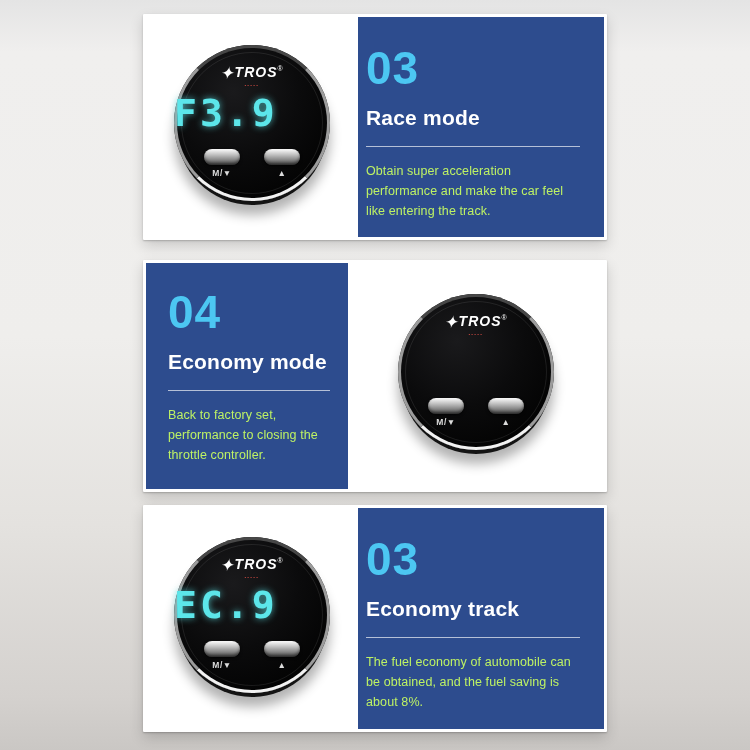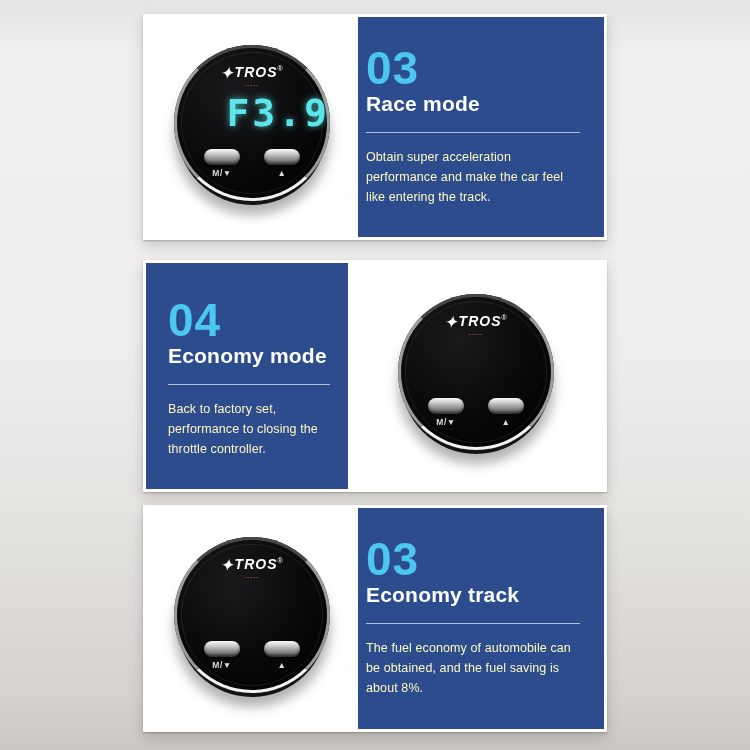--- a/index.html
+++ b/index.html
@@ -16,26 +16,26 @@
     box-shadow: 0 1px 2px rgba(0,0,0,.22), 0 6px 14px rgba(0,0,0,.16);
   }
   #card-race    { top:14px;  height:226px; }
   #card-normal  { top:260px; height:232px; }
   #card-economy { top:505px; height:227px; }
 
   .info-panel {
     background:#2d4c8e; color:#fff; box-sizing:border-box;
     flex:0 0 auto; width:246px; padding:28px 24px 0 8px;
   }
-  #card-normal .info-panel { width:202px; padding:34px 18px 0 22px; }
+  #card-normal .info-panel { width:202px; padding:26px 18px 0 22px; }
 
   .mode-number { font-size:46px; font-weight:bold; color:#4cc7f2; line-height:1; letter-spacing:1px; }
-  .mode-title  { font-size:21px; font-weight:bold; margin-top:1px; letter-spacing:.2px; }
+  .mode-title  { font-size:21px; font-weight:bold; margin-top:15px; letter-spacing:.2px; }
   .divider     { height:1px; background:rgba(255,255,255,.65); margin:16px 0 15px; }
-  .mode-desc   { margin:0; font-size:12.5px; line-height:1.58; color:#fef9c3; letter-spacing:.1px; }
+  .mode-desc   { margin:0; font-size:12.5px; line-height:1.58; color:#bef264; letter-spacing:.1px; }
 
   .device-zone { flex:1; position:relative; display:flex; align-items:center; justify-content:center; }
 
   .device {
     width:156px; height:156px; border-radius:50%; position:relative; margin-top:-8px;
     background: radial-gradient(circle at 38% 30%, #1a1a1c 0%, #0b0b0c 45%, #030303 78%, #000 100%);
     box-shadow: 0 7px 0 -3px #141414, 0 14px 12px rgba(0,0,0,.30);
   }
   .device::before {
     content:""; position:absolute; inset:0; border-radius:50%; box-sizing:border-box;
@@ -46,21 +46,21 @@
     border:1px solid rgba(255,255,255,.09);
   }
 
   .logo { position:absolute; top:19px; left:0; right:0; text-align:center; color:#fff; line-height:1; z-index:2; }
   .logo-x    { font-style:italic; font-size:17px; vertical-align:-2px; margin-right:-1px; display:inline-block; transform:skewX(-12deg); }
   .logo-text { font-style:italic; font-weight:bold; font-size:14px; letter-spacing:1px;margin-top:40px; }
   .logo-reg  { font-size:7px; vertical-align:6px; }
   .logo-sub  { font-size:4px; color:#cf4a42; letter-spacing:1.5px; margin-top:2px; }
 
   .lcd {
-    position:absolute; top:46px; left:0; right:0; text-align:right; z-index:2;
+    position:absolute; top:46px; left:0; right:0; text-align:left; z-index:2;
     font-family:"DejaVu Sans Mono","DejaVu Sans",monospace; font-weight:bold;
     font-size:38px; color:#5ce6ea; letter-spacing:3px;
     text-shadow:0 0 7px rgba(92,230,234,.75);
   }
 
   .btns { position:absolute; top:104px; left:0; right:0; display:flex; justify-content:center; gap:24px; z-index:2; }
   .btn-col { display:flex; flex-direction:column; align-items:center; }
   .pill {
     width:36px; height:16px; border-radius:8px;
     background:linear-gradient(180deg,#fdfdfd,#c2c2c2 35%,#7a7a7a 75%,#4c4c4c);
@@ -126,20 +126,21 @@
   </div>
 </div>
 
 <div class="card" id="card-economy">
   <div class="device-zone">
     <div class="device">
       <div class="logo">
         <span class="logo-x">✦</span><span class="logo-text">TROS</span><span class="logo-reg">®</span>
         <div class="logo-sub">▪▪▪▪▪</div>
       </div>
+      <div class="lcd">EC.9</div>
       <div class="btns">
         <div class="btn-col">
           <div class="pill"></div>
           <div class="pill-label">M/▼</div>
         </div>
         <div class="btn-col">
           <div class="pill"></div>
           <div class="pill-label">▲</div>
         </div>
       </div>

